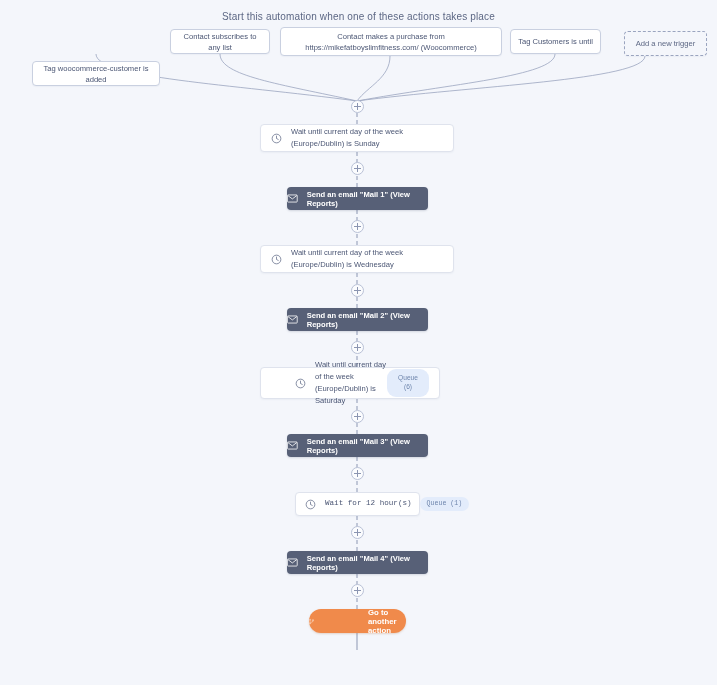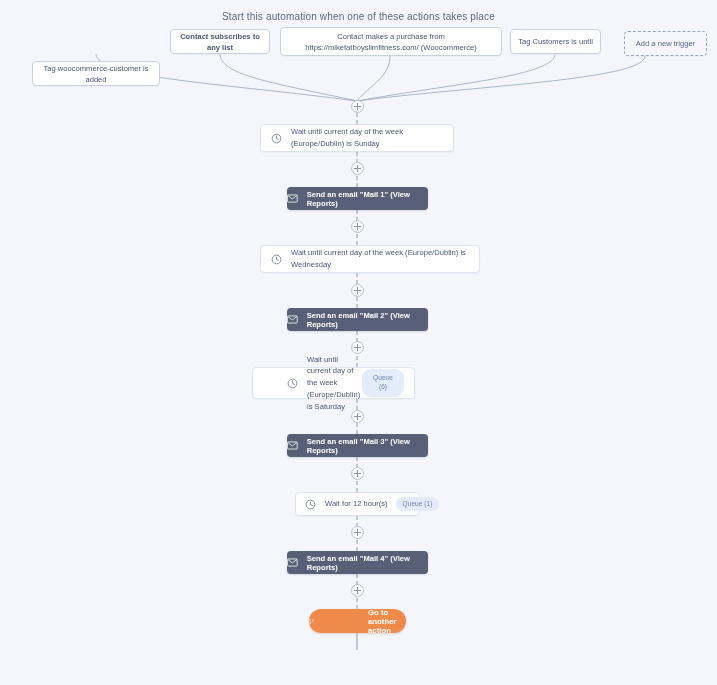--- a/index.html
+++ b/index.html
@@ -85,20 +85,21 @@
     display: block;
   }
   .wait-text {
     flex: 1 1 auto;
     font-size: 7.6px;
     line-height: 1.55;
     color: #4b5674;
   }
   .wait-card.compact {
     padding: 6px 9px;
+    font-family: Liberation Mono, monospace;
   }
   .wait-card.compact .wait-text {
     flex: 0 0 auto;
     margin-right: 8px;
     white-space: nowrap;
   }
 
   .queue-pill {
     flex: 0 0 auto;
     background: #e3ecfb;
@@ -213,21 +214,21 @@
     </g>
     <path d="M357,633 L357,650" stroke="#aab3c8" stroke-width="1.4" fill="none"></path>
   </svg>
 
   <div class="headline">Start this automation when one of these actions takes place</div>
 
   <div class="trigger" style="left:32px; top:29px; width:128px; height:25px;margin-top:32px;">
     <span>Tag woocommerce-customer is added</span>
   </div>
 
-  <div class="trigger" style="left:170px; top:29px; width:100px; height:25px;font-weight:bold;">
+  <div class="trigger" style="left:170px; top:29px; width:100px; height:25px;">
     <span>Contact subscribes to any list</span>
   </div>
 
   <div class="trigger" style="left:280px; top:27px; width:222px; height:29px;">
     <span>Contact makes a purchase from https://mikefatboyslimfitness.com/ (Woocommerce)</span>
   </div>
 
   <div class="trigger" style="left:510px; top:29px; width:91px; height:25px;">
     <span>Tag Customers is until</span>
   </div>
@@ -255,37 +256,37 @@
   </div>
 
   <div class="step email-bar" style="left:287px; top:187px; width:141px; height:23px;">
     <svg class="env" width="12" height="9" viewBox="0 0 24 18">
       <rect x="1" y="1" width="22" height="16" rx="1.5" fill="none" stroke="#ffffff" stroke-width="1.8"></rect>
       <path d="M1.8 2.2 L12 10 L22.2 2.2" fill="none" stroke="#ffffff" stroke-width="1.8"></path>
     </svg>
     <span>Send an email "Mail 1" (View Reports)</span>
   </div>
 
-  <div class="step wait-card" style="left:260px; top:245px; width:220px; height:28px;">
+  <div class="step wait-card" style="left:260px; top:245px; width:194px; height:28px;">
     <svg class="clock" width="11" height="11" viewBox="0 0 24 24">
       <circle cx="12" cy="12" r="9.5" fill="none" stroke="#5c6784" stroke-width="1.6"></circle>
       <path d="M12 6.6 L12 12 L15.8 14" fill="none" stroke="#5c6784" stroke-width="1.6" stroke-linecap="round"></path>
     </svg>
     <span class="wait-text">Wait until current day of the week (Europe/Dublin) is Wednesday</span>
   </div>
 
   <div class="step email-bar" style="left:287px; top:308px; width:141px; height:23px;">
     <svg class="env" width="12" height="9" viewBox="0 0 24 18">
       <rect x="1" y="1" width="22" height="16" rx="1.5" fill="none" stroke="#ffffff" stroke-width="1.8"></rect>
       <path d="M1.8 2.2 L12 10 L22.2 2.2" fill="none" stroke="#ffffff" stroke-width="1.8"></path>
     </svg>
     <span>Send an email "Mail 2" (View Reports)</span>
   </div>
 
-  <div class="step wait-card" style="left:252px; top:367px; width:163px; height:32px;padding-left:34px;">
+  <div class="step wait-card" style="left:260px; top:367px; width:180px; height:32px;padding-left:34px;">
     <svg class="clock" width="11" height="11" viewBox="0 0 24 24">
       <circle cx="12" cy="12" r="9.5" fill="none" stroke="#5c6784" stroke-width="1.6"></circle>
       <path d="M12 6.6 L12 12 L15.8 14" fill="none" stroke="#5c6784" stroke-width="1.6" stroke-linecap="round"></path>
     </svg>
     <span class="wait-text">Wait until current day of the week (Europe/Dublin) is Saturday</span>
     <span class="queue-pill stacked">
       <span>Queue</span>
       <span class="q-count">(6)</span>
     </span>
   </div>

